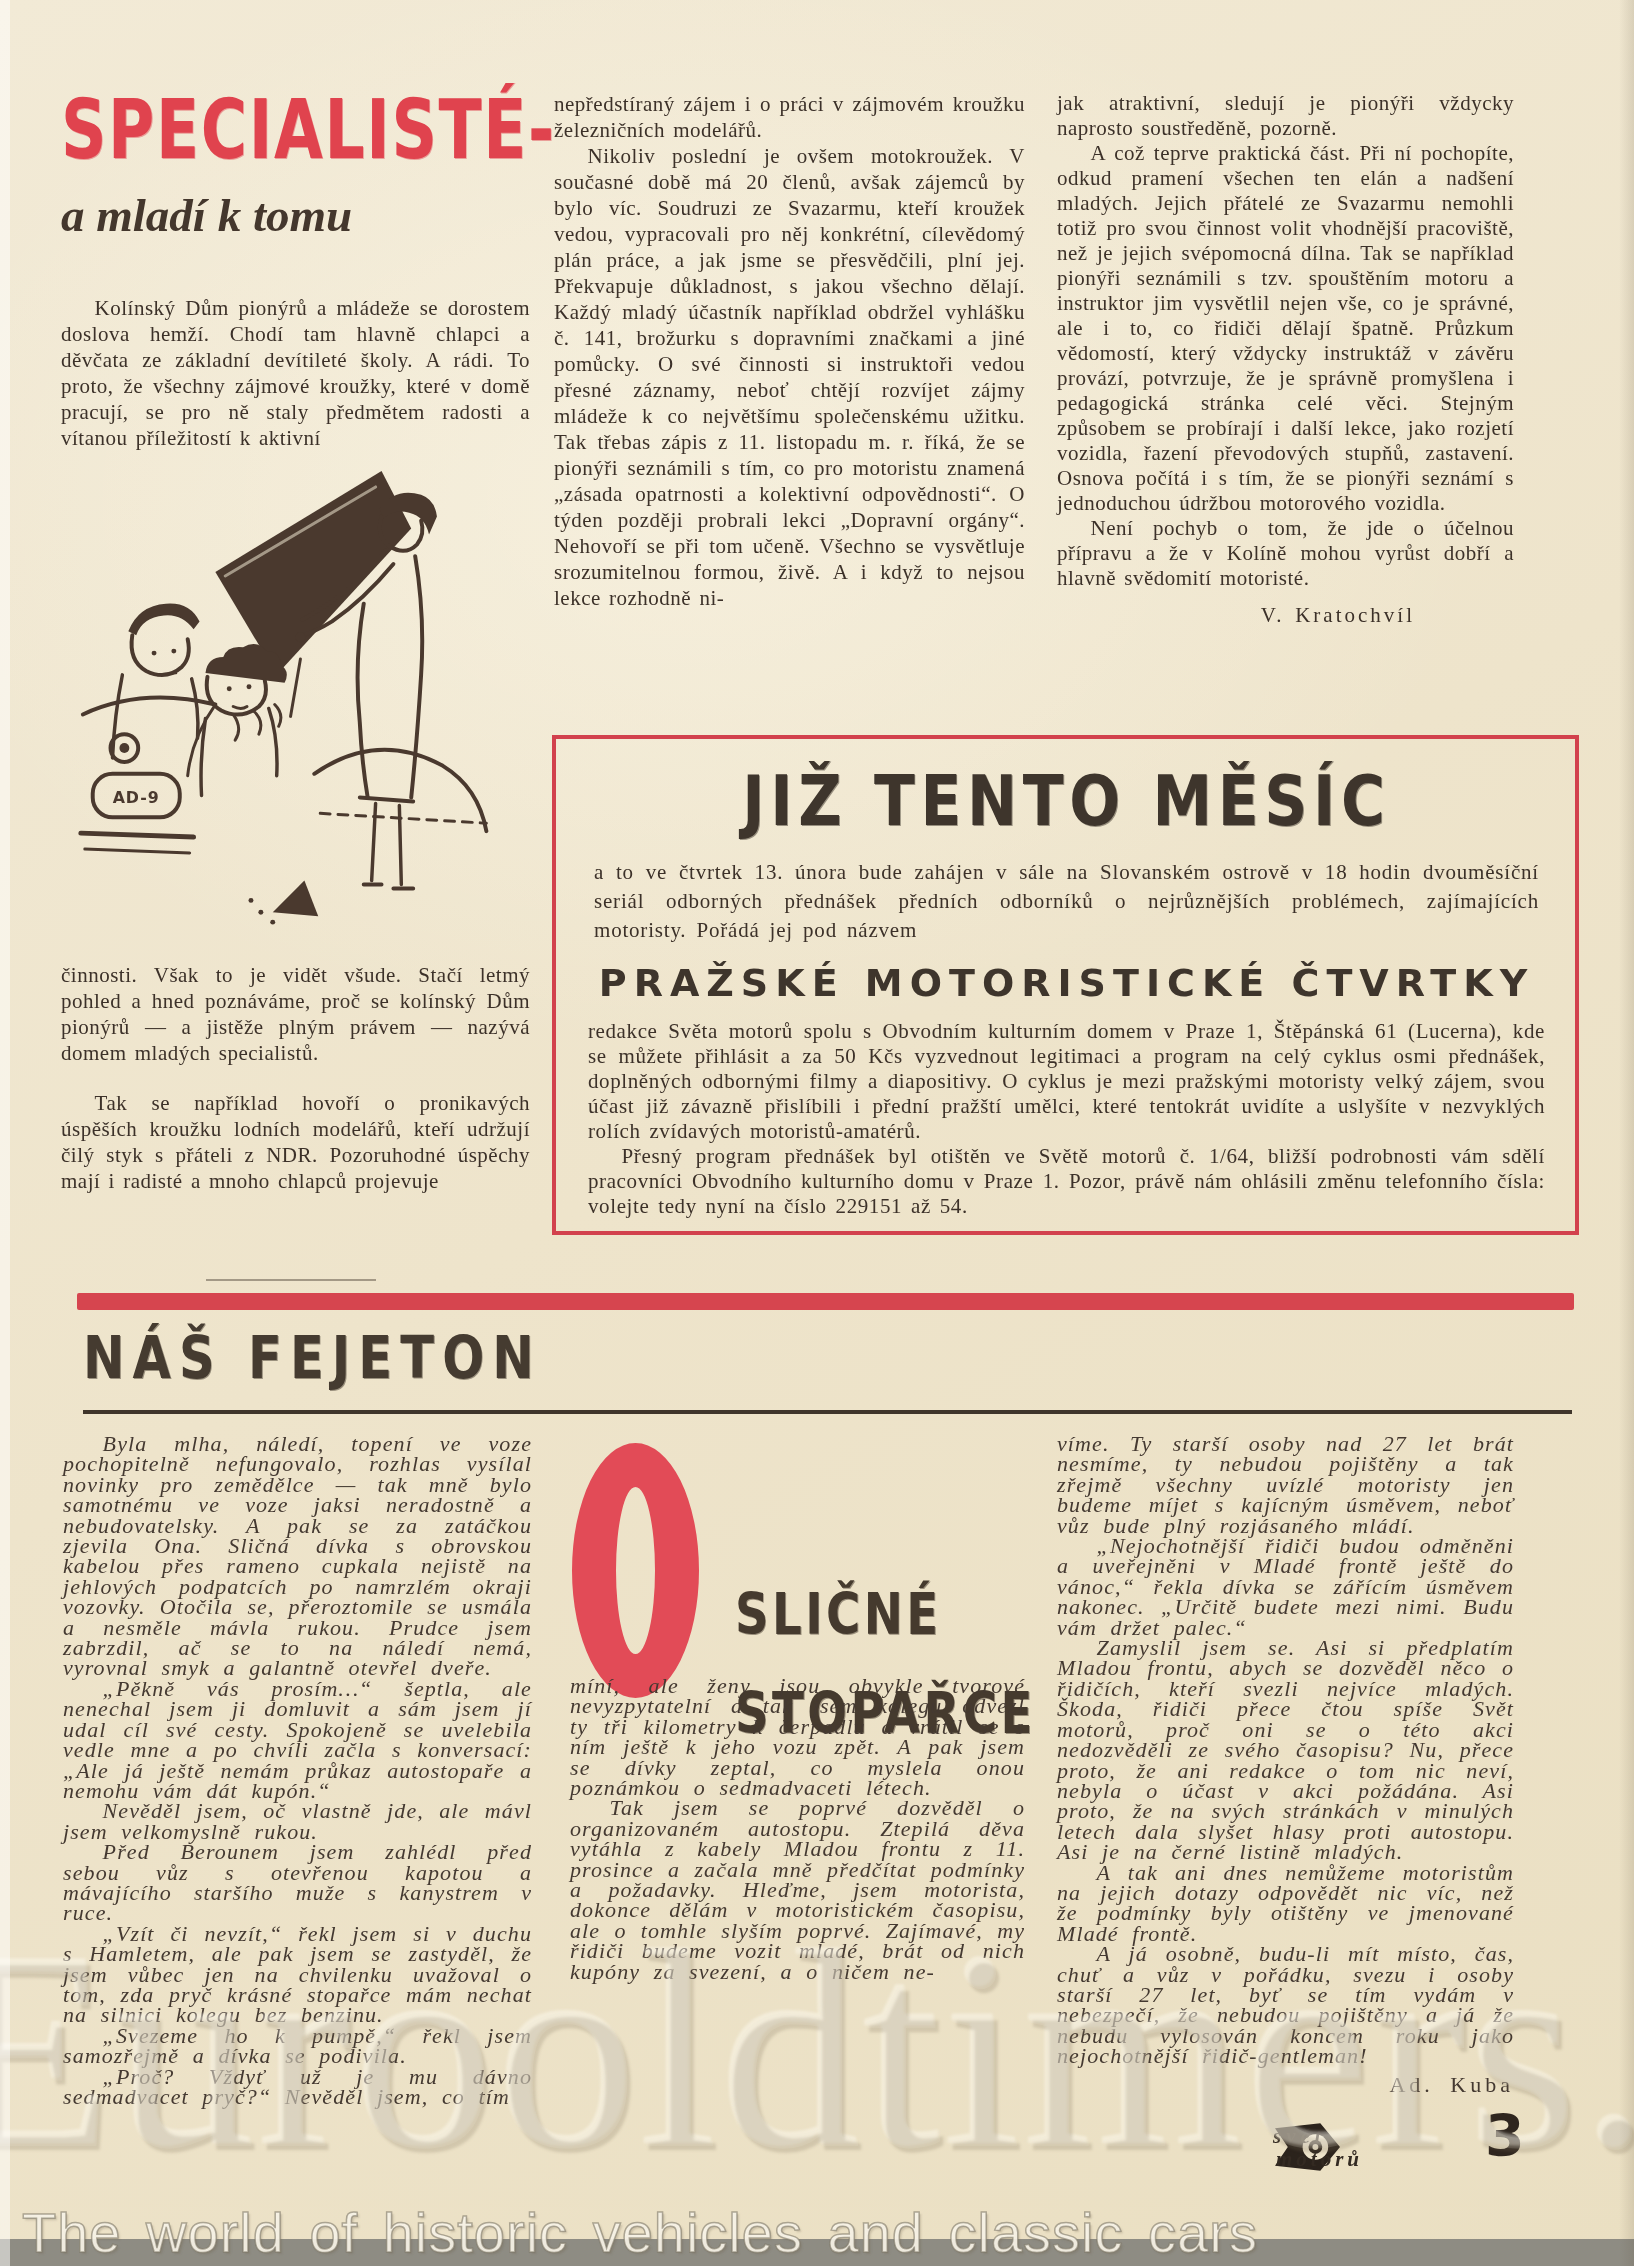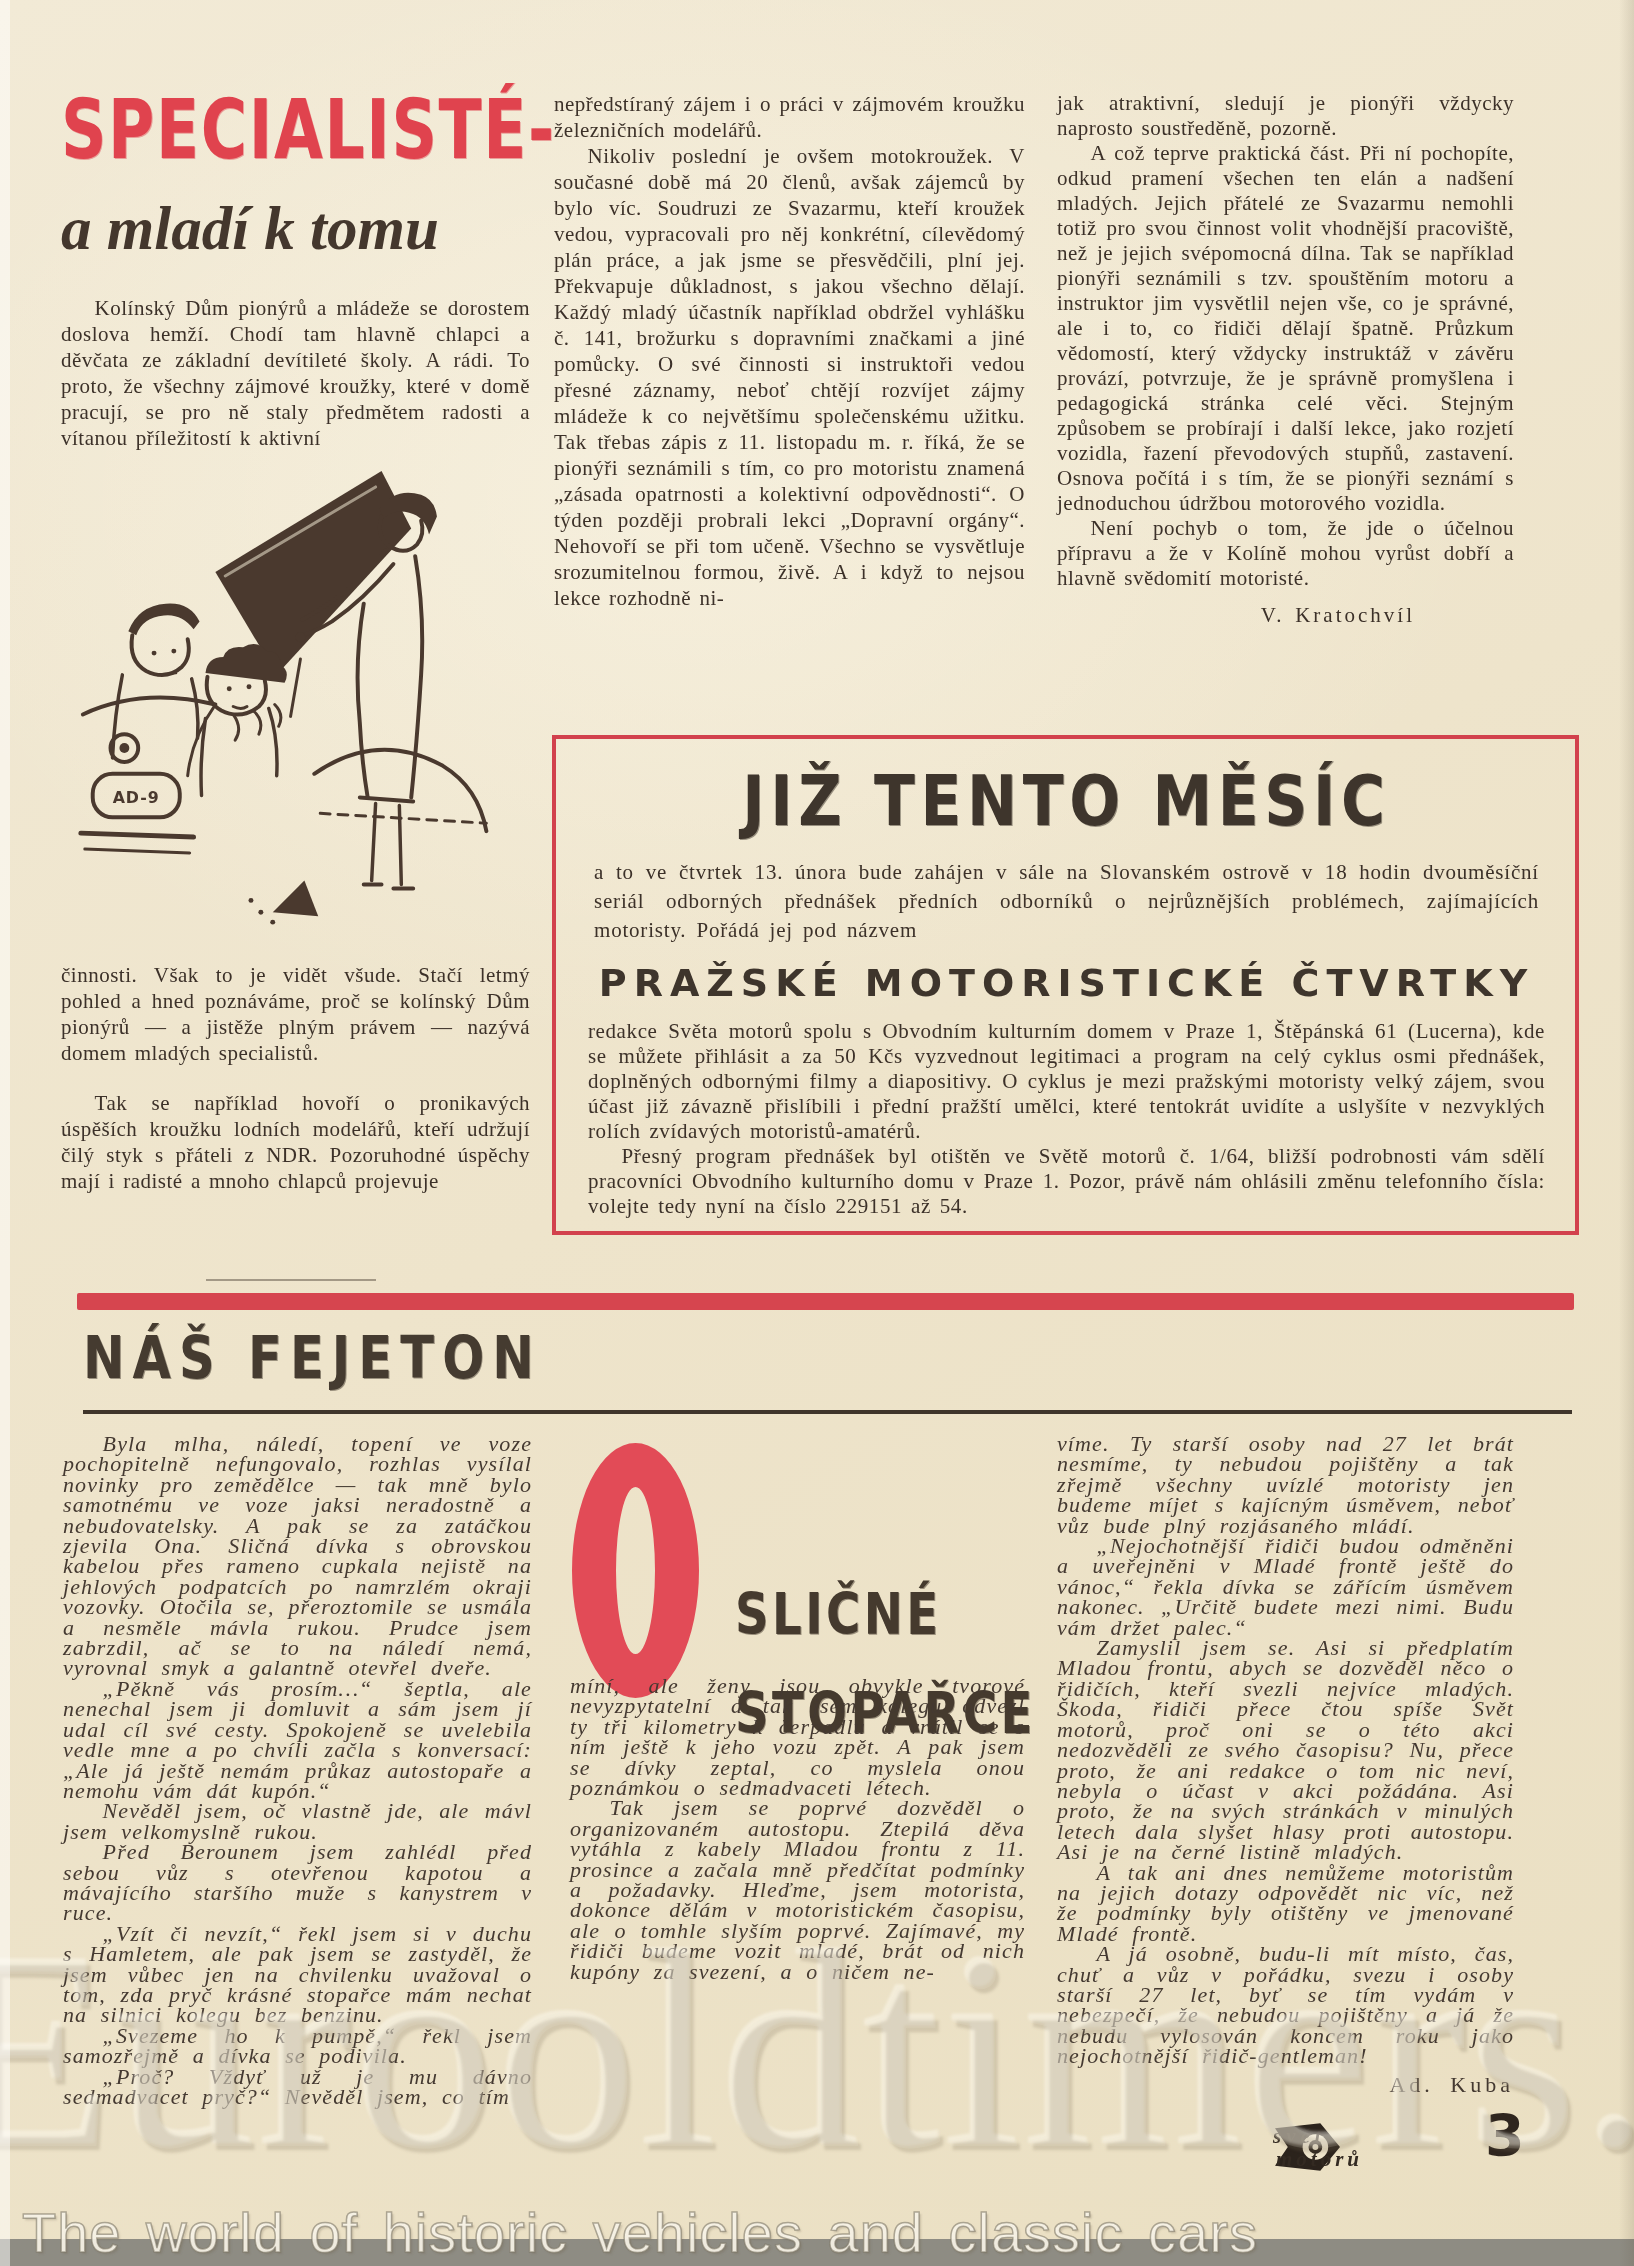--- a/index.html
+++ b/index.html
@@ -17,23 +17,23 @@
     background:linear-gradient(to left, rgba(90,78,58,0.16), rgba(0,0,0,0)); z-index:7; }
 
   .headline {
     position:absolute; left:61px; top:83px; margin:0;
     font-family:"DejaVu Sans", sans-serif; font-weight:bold; font-size:77px;
     letter-spacing:2px; color:#e0434e; white-space:nowrap;
     transform:scale(0.82,1.06); transform-origin:left top;
     text-shadow:1px 1px 0 rgba(224,67,78,0.45);
   }
   .subheadline {
-    position:absolute; left:61px; top:194px; margin:0;
+    position:absolute; left:61px; top:188px; margin:0;
     font-family:"Liberation Serif", serif; font-weight:bold; font-style:italic;
-    font-size:61px; color:#44372d; white-space:nowrap;
+    font-size:47px; color:#44372d; white-space:nowrap;
   }
 
   .body-col { position:absolute; text-align:justify; }
   .body-col p { margin:0; }
   .body-col p.ind { text-indent:1.6em; }
   .body-col p.gap { margin-top:24px; }
 
   .t1 { font-size:21px; line-height:26px; letter-spacing:0.5px; word-spacing:2.5px; color:#3c3129; }
   .t1b { line-height:25px; }
 

